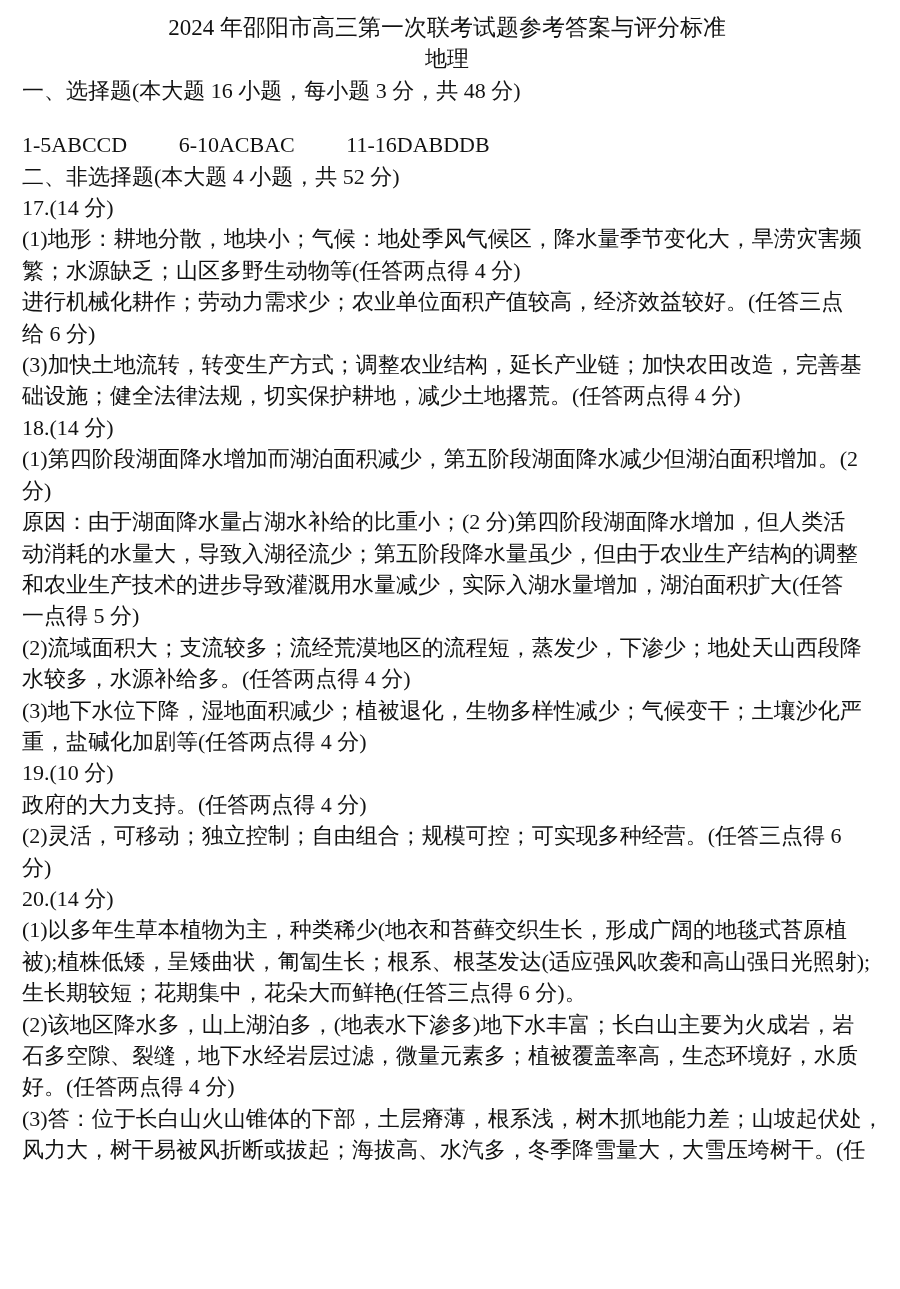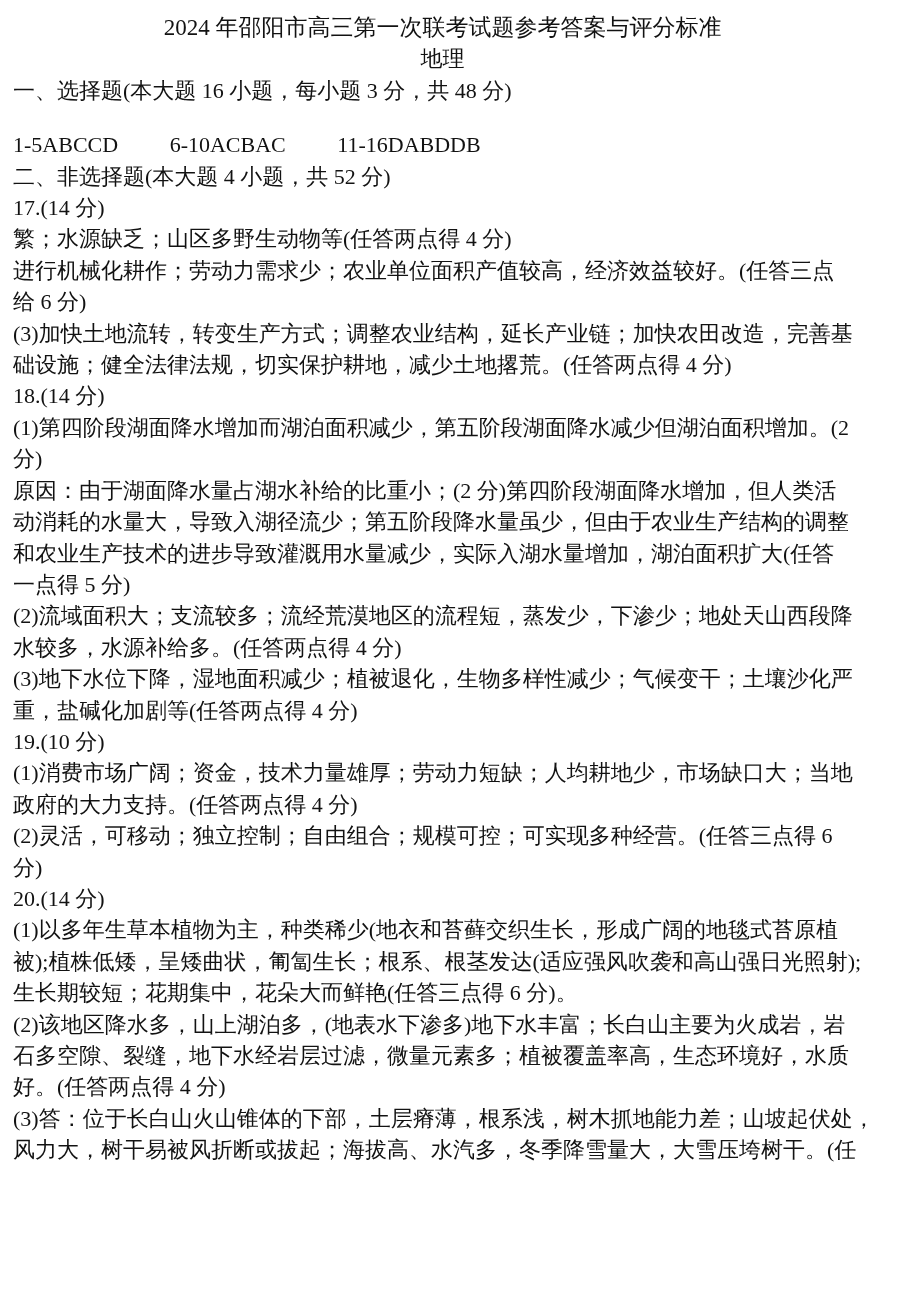--- a/index.html
+++ b/index.html
@@ -3,21 +3,21 @@
 <meta charset="utf-8">
 <style>
   html, body { margin: 0; padding: 0; background: #ffffff; }
   .page {
     position: relative;
     width: 900px;
     height: 1289px;
     box-sizing: border-box;
     background: #ffffff;
     color: #121212;
-    padding: 12px 28px 0 13px;
+    padding: 12px 28px 0 22px;
     font-family: "Liberation Serif", "DejaVu Serif", serif;
     font-size: 22px;
     line-height: 31.4px;
     overflow: hidden;
   }
   .line { white-space: nowrap; }
   .center { text-align: center; }
   .title-line { font-size: 23px; }
   .mcq-answers .answer-group { display: inline-block; margin-right: 46px; }
   .mcq-answers .answer-group:last-child { margin-right: 0; margin-top: 23px; }
@@ -36,20 +36,21 @@
   <div class="line mcq-answers">
     <span class="answer-group">1-5ABCCD</span>
     <span class="answer-group">6-10ACBAC</span>
     <span class="answer-group">11-16DABDDB</span>
   </div>
 
   <div class="line">二、非选择题(本大题 4 小题，共 52 分)</div>
 
   <div>
     <div class="line">17.(14 分)</div>
+    <div class="line">(1)地形：耕地分散，地块小；气候：地处季风气候区，降水量季节变化大，旱涝灾害频</div>
     <div class="line">繁；水源缺乏；山区多野生动物等(任答两点得 4 分)</div>
     <div class="line">进行机械化耕作；劳动力需求少；农业单位面积产值较高，经济效益较好。(任答三点</div>
     <div class="line">给 6 分)</div>
     <div class="line">(3)加快土地流转，转变生产方式；调整农业结构，延长产业链；加快农田改造，完善基</div>
     <div class="line">础设施；健全法律法规，切实保护耕地，减少土地撂荒。(任答两点得 4 分)</div>
   </div>
 
   <div>
     <div class="line">18.(14 分)</div>
     <div class="line">(1)第四阶段湖面降水增加而湖泊面积减少，第五阶段湖面降水减少但湖泊面积增加。(2</div>
@@ -59,21 +60,20 @@
     <div class="line">和农业生产技术的进步导致灌溉用水量减少，实际入湖水量增加，湖泊面积扩大(任答</div>
     <div class="line">一点得 5 分)</div>
     <div class="line">(2)流域面积大；支流较多；流经荒漠地区的流程短，蒸发少，下渗少；地处天山西段降</div>
     <div class="line">水较多，水源补给多。(任答两点得 4 分)</div>
     <div class="line">(3)地下水位下降，湿地面积减少；植被退化，生物多样性减少；气候变干；土壤沙化严</div>
     <div class="line">重，盐碱化加剧等(任答两点得 4 分)</div>
   </div>
 
   <div>
     <div class="line">19.(10 分)</div>
-    <div class="line">(1)消费市场广阔；资金，技术力量雄厚；劳动力短缺；人均耕地少，市场缺口大；当地</div>
     <div class="line">政府的大力支持。(任答两点得 4 分)</div>
     <div class="line">(2)灵活，可移动；独立控制；自由组合；规模可控；可实现多种经营。(任答三点得 6</div>
     <div class="line">分)</div>
   </div>
 
   <div>
     <div class="line">20.(14 分)</div>
     <div class="line">(1)以多年生草本植物为主，种类稀少(地衣和苔藓交织生长，形成广阔的地毯式苔原植</div>
     <div class="line">被);植株低矮，呈矮曲状，匍匐生长；根系、根茎发达(适应强风吹袭和高山强日光照射);</div>
     <div class="line">生长期较短；花期集中，花朵大而鲜艳(任答三点得 6 分)。</div>

